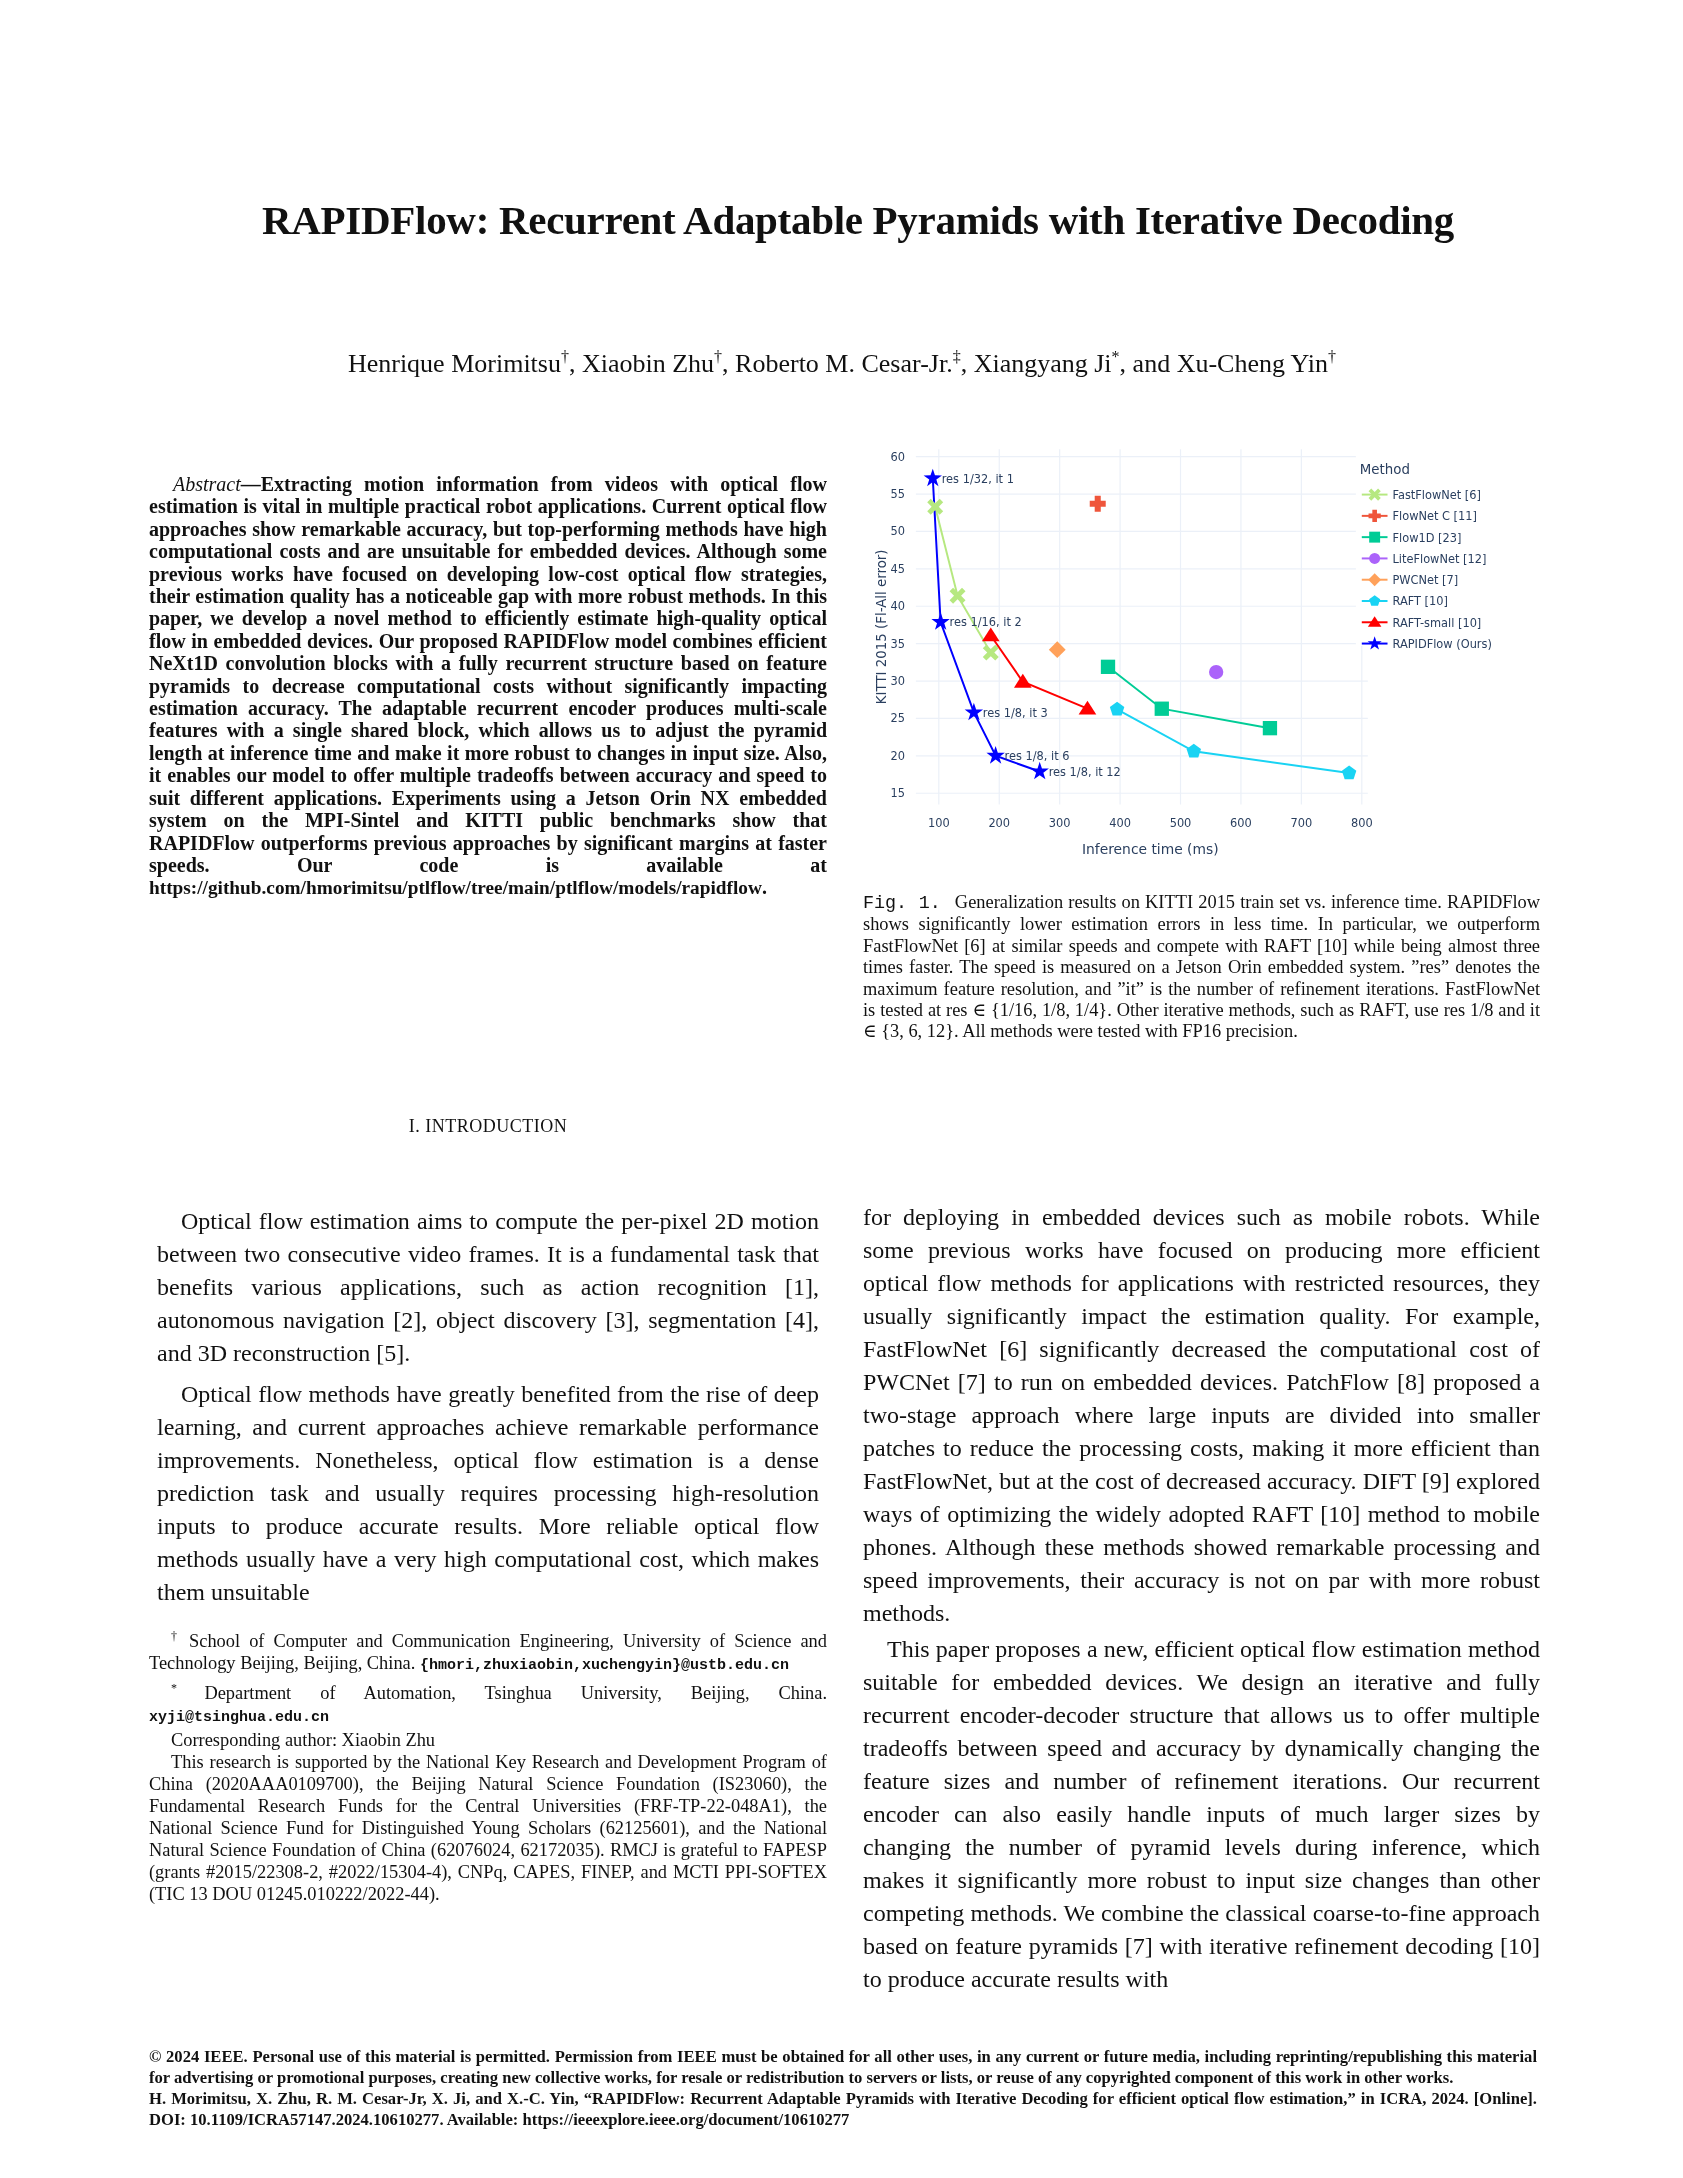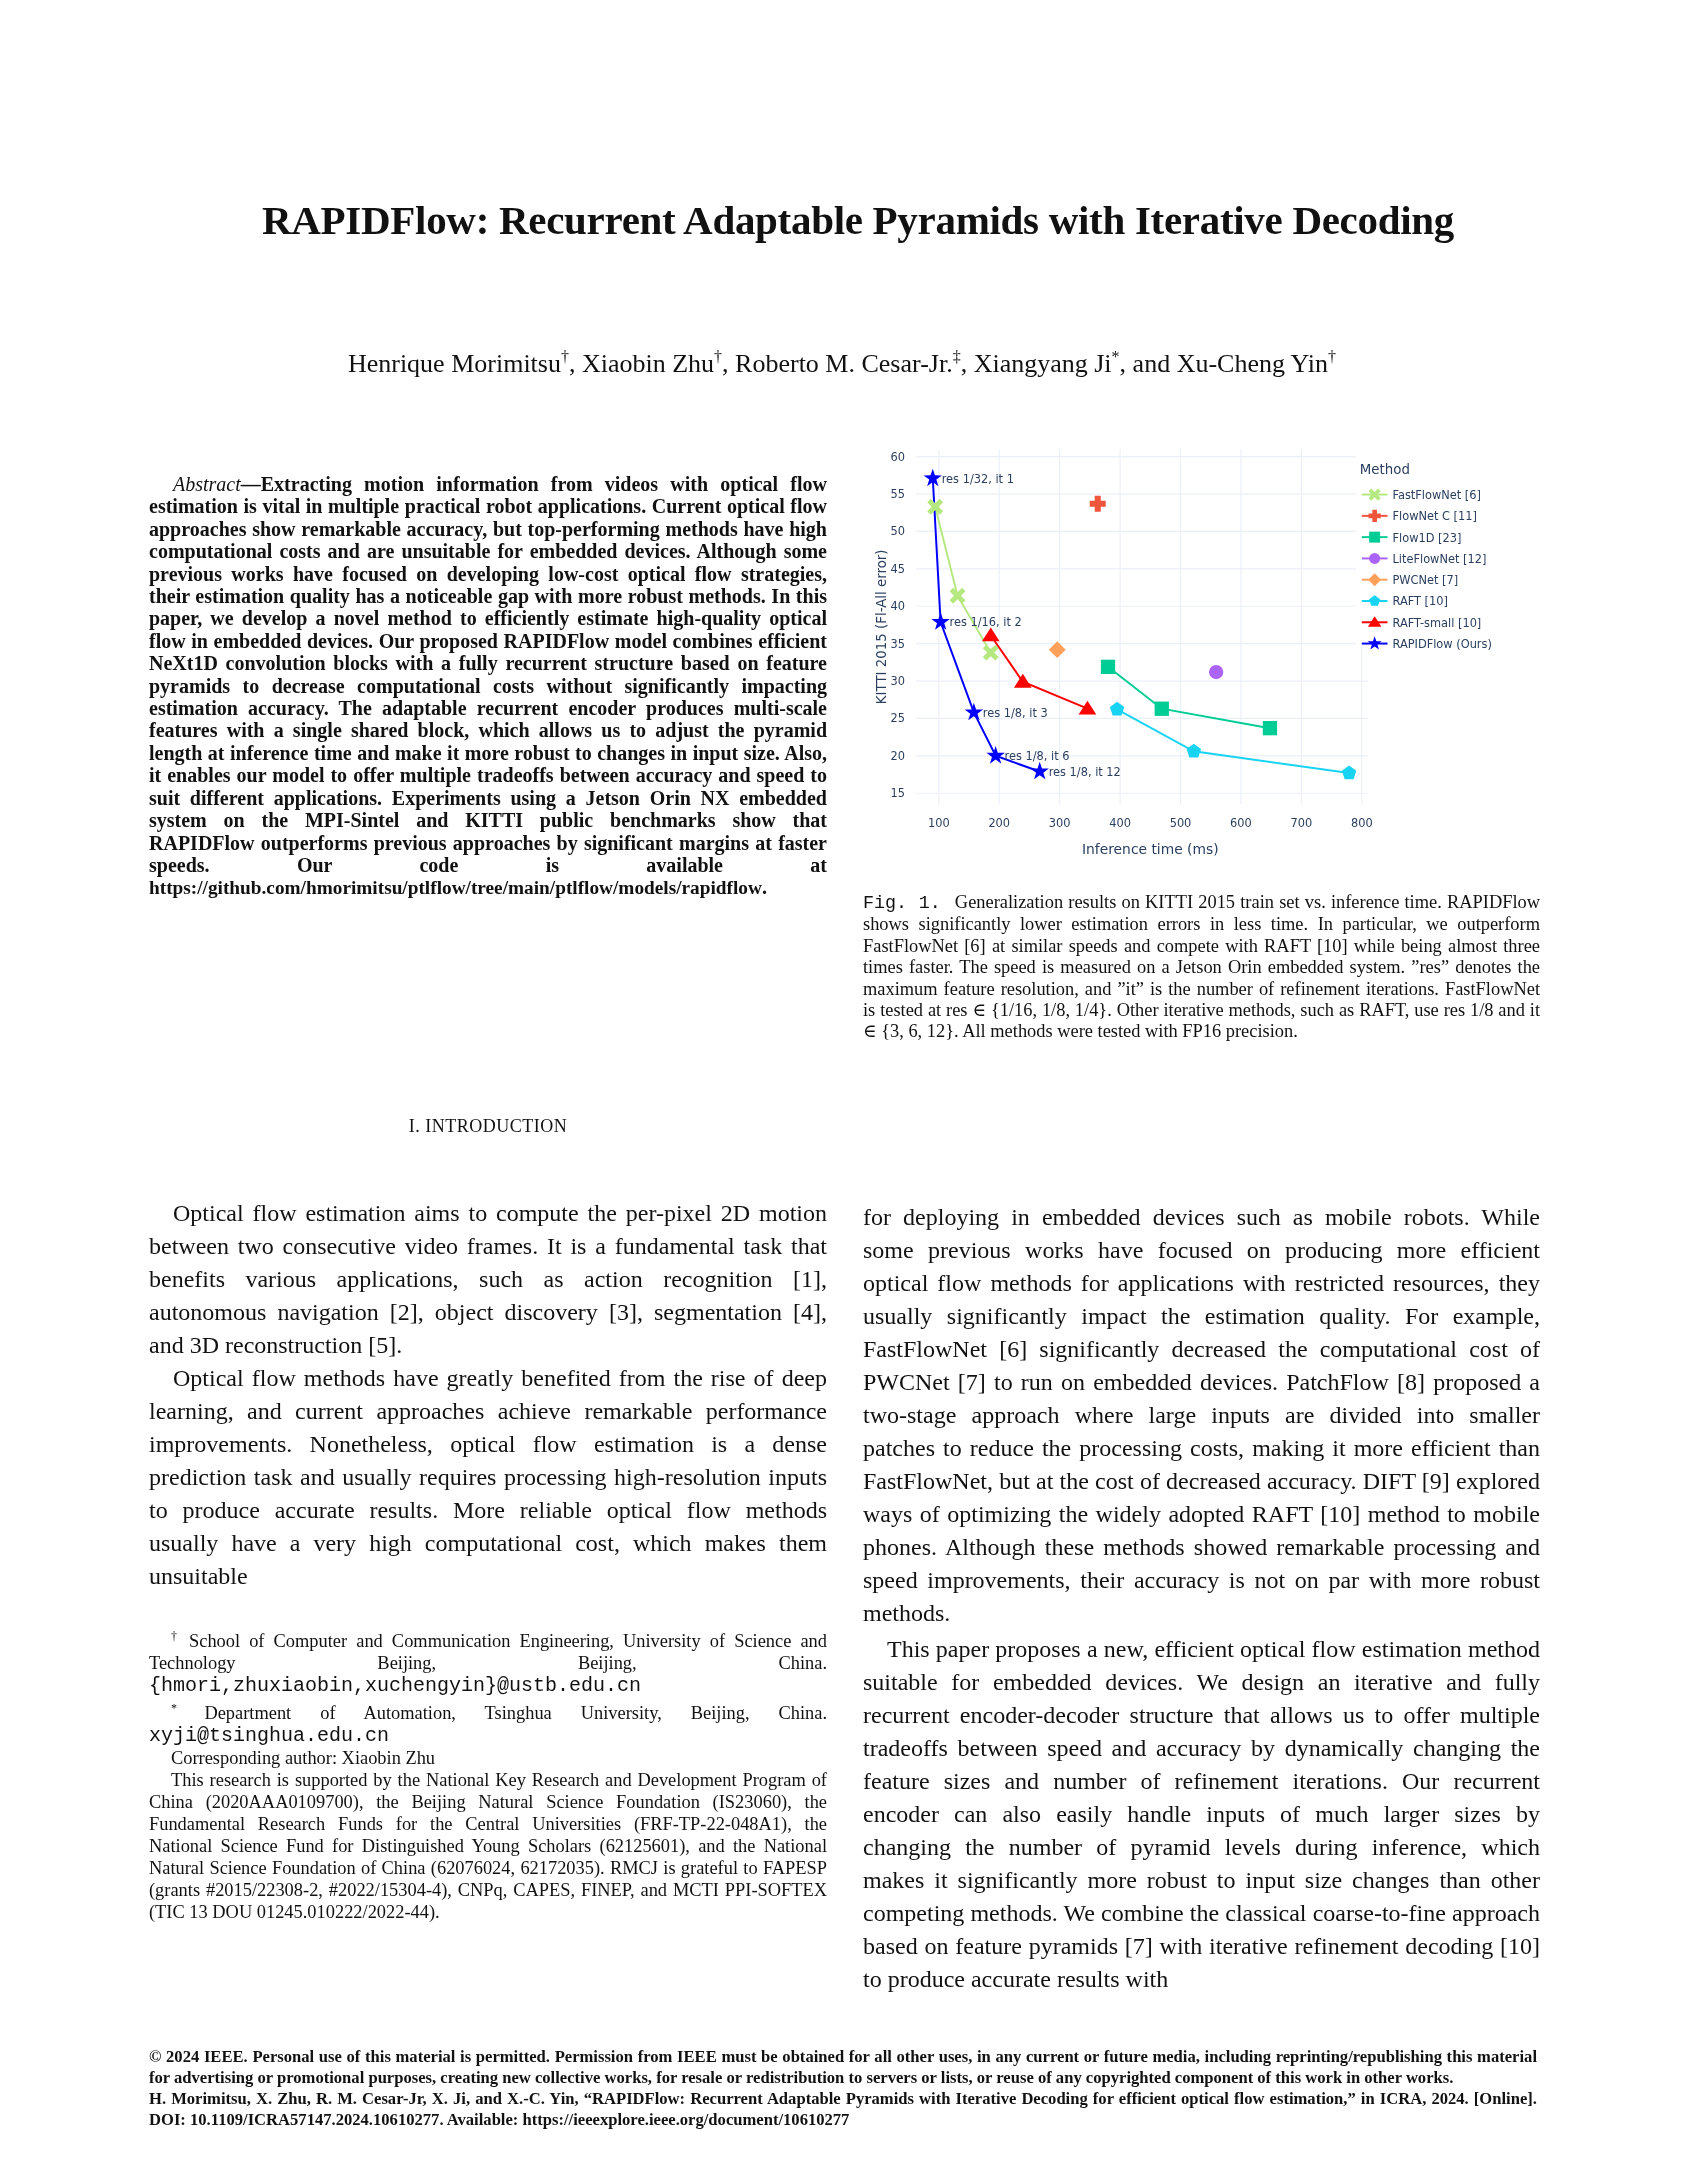--- a/index.html
+++ b/index.html
@@ -12,28 +12,28 @@
   .authors { left: 149px; width: 1386px; top: 348px; text-align: center; font-size: 26px; }
   .authors sup { font-size: 16px; }
   .col-left { left: 149px; width: 678px; }
   .col-right { left: 863px; width: 677px; }
   .abstract { top: 473px; font-size: 20px; line-height: 22.4px; font-weight: bold;
               text-align: justify; text-indent: 24px; }
   .abstract .lead { font-style: italic; font-weight: normal; font-style: italic; }
   .abstract .mono { font-family: Liberation Serif, serif; font-weight: bold; font-size: 19.3px; }
   .intro-heading { top: 1116px; text-align: center; font-size: 18px; letter-spacing: 0.5px; }
   .intro-body { top: 1197px; font-size: 24px; line-height: 33px; text-align: justify; }
-  .intro-body p { margin: 0; text-indent: 24px; }
+  .intro-body p { margin: 8px; text-indent: 24px; }
   .right-body { top: 1161px; font-size: 24px; line-height: 33px; text-align: justify; margin-top: 40px; }
   .right-body p { margin: 0; text-indent: 24px; }
   .right-body p.cont { text-indent: 0; }
   .right-body p + p { margin-top: 3px; }
   .footnotes { top: 1625px; font-size: 18.4px; line-height: 22px; text-align: justify; }
   .footnotes p { margin: 0; text-indent: 22px; }
-  .footnotes .mono { font-family: "Liberation Mono", "DejaVu Sans Mono", monospace; font-size: 20px; font-weight: normal; }
+  .footnotes .mono { font-family: "Liberation Mono", "DejaVu Sans Mono", monospace; font-size: 15px; font-weight: bold; }
   .footnotes sup { font-size: 12px; }
   .caption { top: 892px; font-size: 18.4px; line-height: 21.4px; text-align: justify; }
   .caption .figlabel { margin-right: 14px; font-family: Liberation Mono, monospace; }
   .copyright { left: 149px; width: 1388px; top: 2046px; font-size: 16.6px; line-height: 21px;
                font-weight: bold; text-align: justify; }
   .copyright p { margin: 0; }
   
   .chart { left: 853px; top: 436px; width: 683px; height: 426px; }
   .chart svg { position: absolute; left: 0; top: 0; }
   .chart text { font-family: "DejaVu Sans", "Liberation Sans", sans-serif; }

